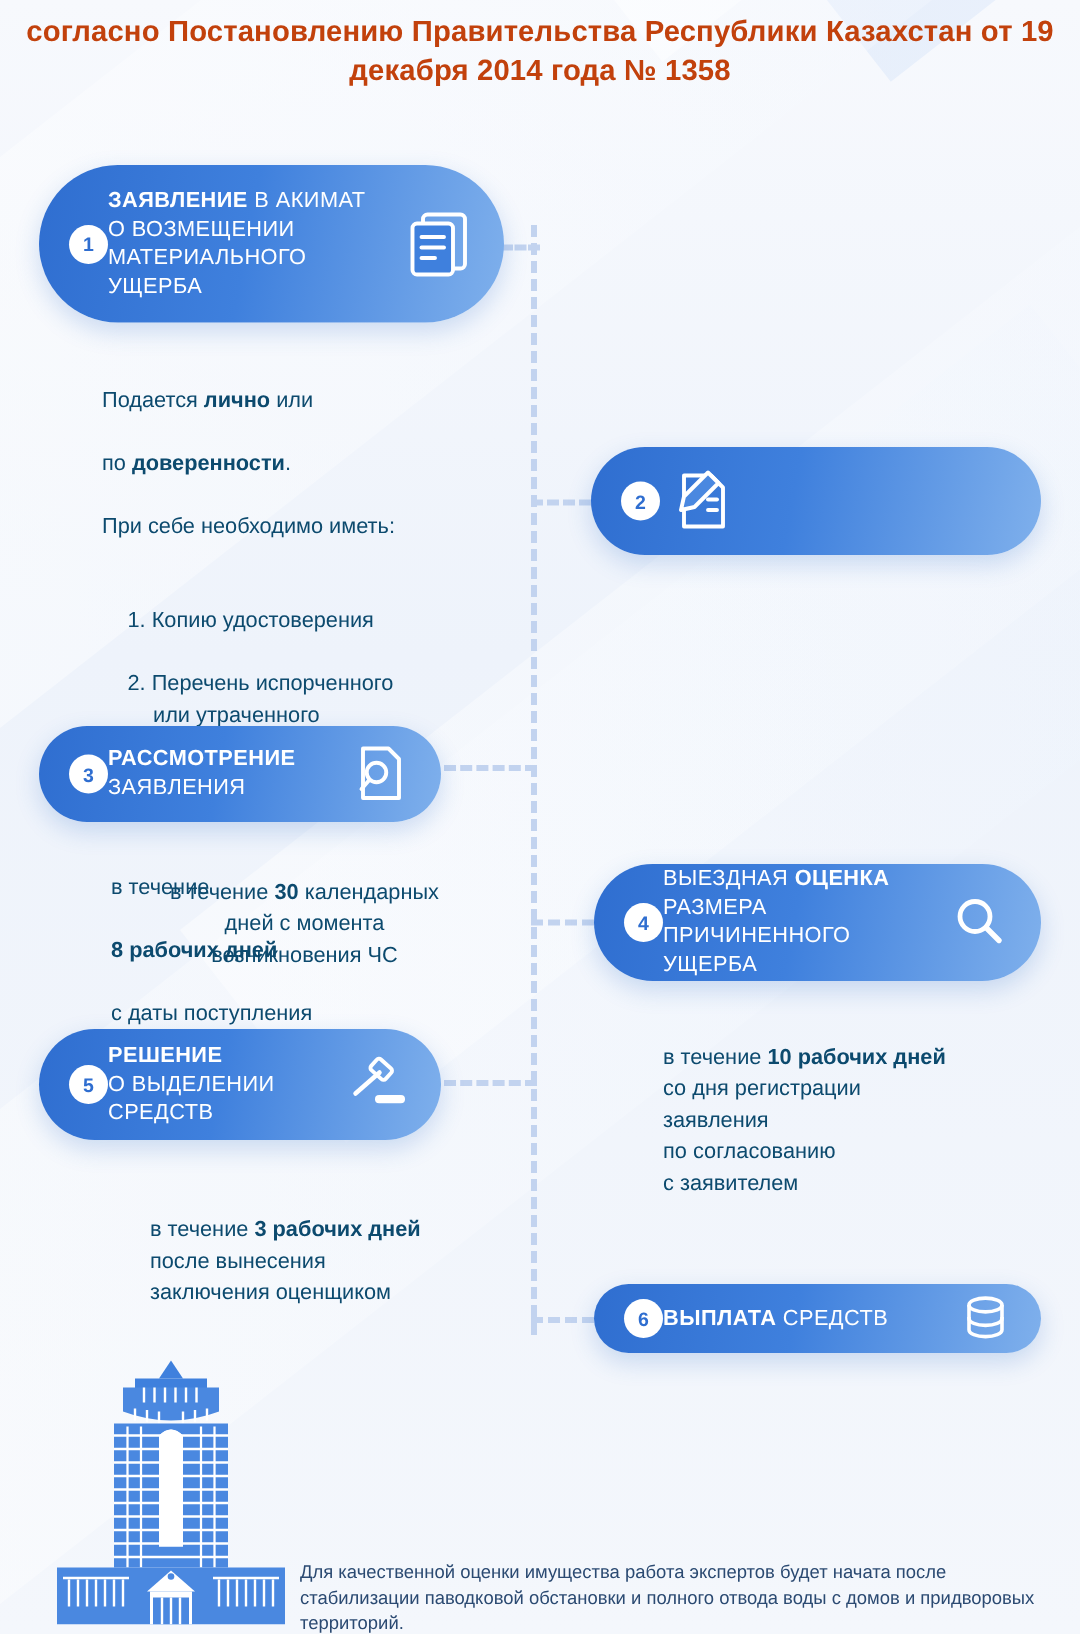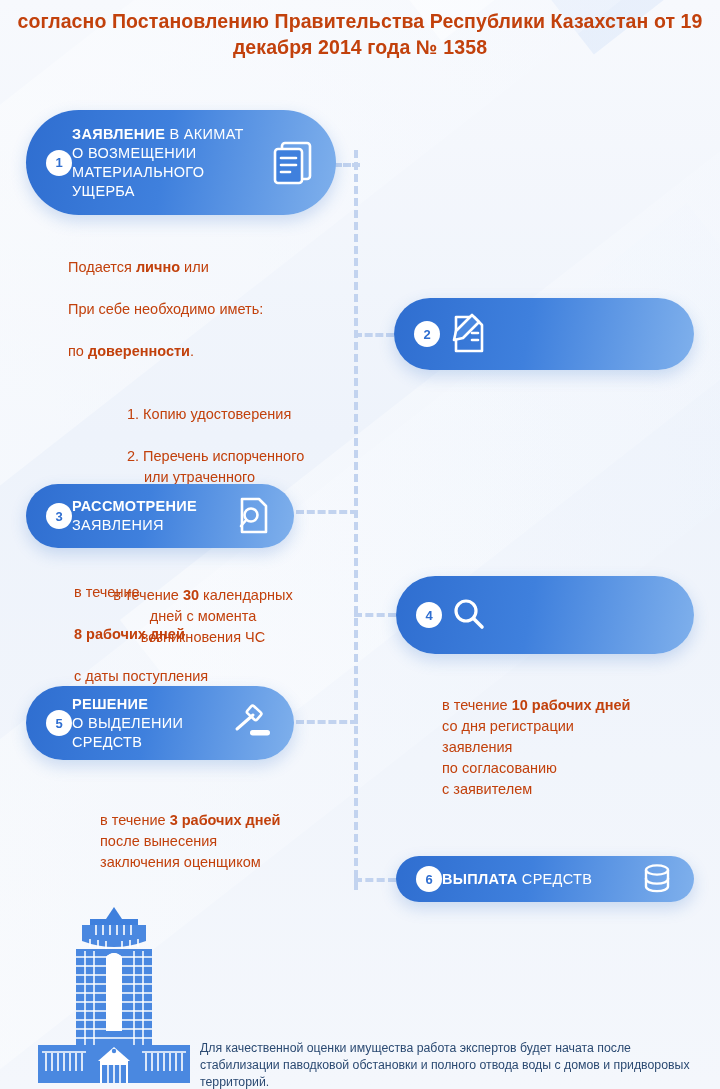--- a/index.html
+++ b/index.html
@@ -114,27 +114,27 @@
     display: flex;
     align-items: center;
     justify-content: center;
   }
 
   
   .note {
     position: absolute;
     font-size: 14.5px;
     line-height: 21px;
-    color: #c2410c;
+    color: #0c4a6e;
     z-index: 3;
     white-space: pre-line;
   }
   .note b { font-weight: bold; }
   .note .ol { margin-left: 17px; }
-  .note .ol .li { text-indent: -17px; padding-left: 17px; margin-left: 42px; }
+  .note .ol .li { text-indent: -17px; padding-left: 17px; }
   .note .gap { display: block; height: 13px; }
 
   
   .footer-note {
     position: absolute;
     left: 200px; top: 1040px;
     width: 505px;
     font-size: 12.3px;
     line-height: 17px;
     color: #2b4a72;
@@ -184,22 +184,22 @@
         <rect x="3" y="9" width="27" height="34" rx="3" fill="#3f80dd" stroke="#ffffff" stroke-width="2.6"></rect>
         <line x1="9" y1="18" x2="24" y2="18" stroke="#ffffff" stroke-width="2.6" stroke-linecap="round"></line>
         <line x1="9" y1="25" x2="24" y2="25" stroke="#ffffff" stroke-width="2.6" stroke-linecap="round"></line>
         <line x1="9" y1="32" x2="18" y2="32" stroke="#ffffff" stroke-width="2.6" stroke-linecap="round"></line>
       </svg>
     </div>
   </div>
 
   <div class="note" style="left:68px; top:236px; width:270px;">
     <div><span>Подается </span><b>лично</b><span> или</span></div>
+    <div><span>по </span><b>доверенности</b><span>.</span></div>
     <div>При себе необходимо иметь:</div>
-    <div><span>по </span><b>доверенности</b><span>.</span></div>
     <div class="ol">
       <div class="li" style="white-space:pre-line;">1. Копию удостоверения</div>
       <div class="li" style="white-space:pre-line;">2. Перечень испорченного
     или утраченного
     имущества.</div>
     </div>
     <span class="gap"></span>
     <div style="white-space:pre-line;text-align:center;"><span>в течение </span><b>30</b><span> календарных
 дней с момента
 возникновения ЧС</span></div>
@@ -231,20 +231,23 @@
   </div>
 
   <div class="note" style="left:74px; top:561px; width:250px;">
     <div>в течение</div>
     <div><b>8 рабочих дней</b></div>
     <div>с даты поступления</div>
   </div>
 
   <div class="pill" style="left:396px; top:576px; width:298px; height:78px;">
     <div class="badge">4</div>
+    <div class="ptext"><span>ВЫЕЗДНАЯ </span><b>ОЦЕНКА</b><span>
+РАЗМЕРА
+ПРИЧИНЕННОГО УЩЕРБА</span></div>
     <div class="picon">
       <svg width="38" height="38" viewBox="0 0 38 38" fill="none">
         <circle cx="16" cy="15" r="10" stroke="#ffffff" stroke-width="3.2"></circle>
         <line x1="23.5" y1="22.5" x2="32" y2="31" stroke="#ffffff" stroke-width="3.6" stroke-linecap="round"></line>
       </svg>
     </div>
   </div>
 
   <div class="note" style="left:442px; top:674px; width:265px; white-space:pre-line;">
     <span>в течение </span><b>10 рабочих дней</b><span>

